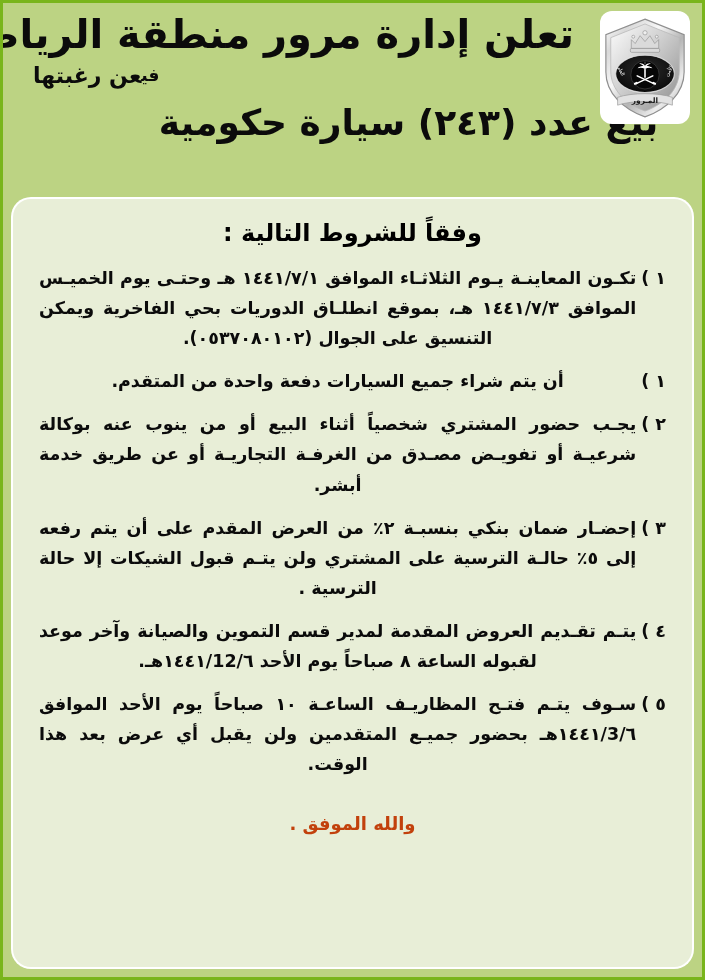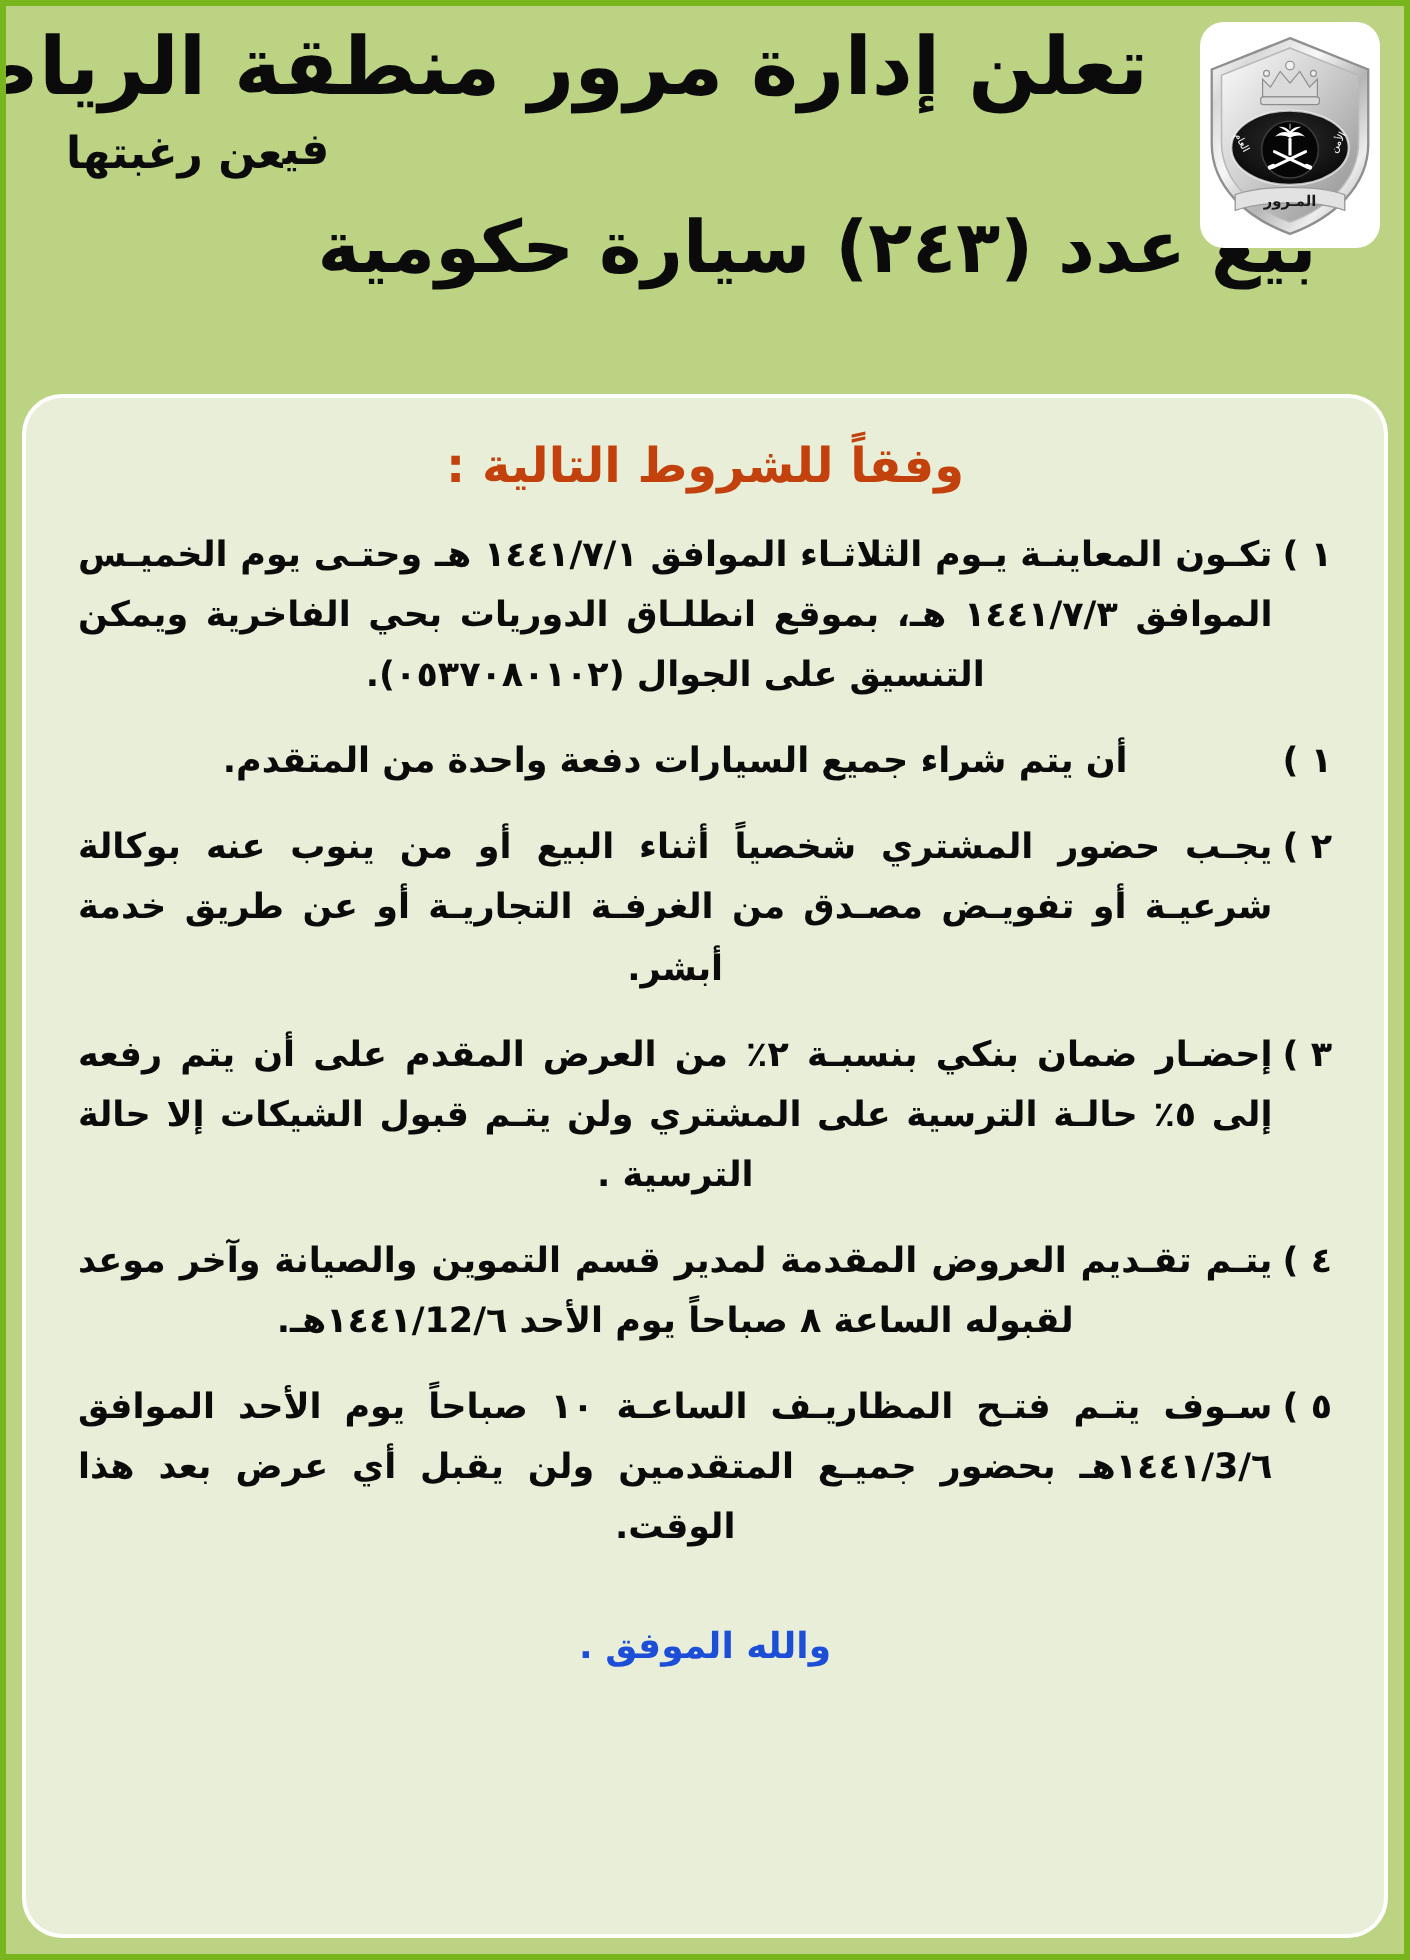--- a/index.html
+++ b/index.html
@@ -69,21 +69,21 @@
   .line-2 {
     font-size: 22px;
     font-weight: 700;
     color: #0b0b0b;
     line-height: 1.3;
     text-align: left;
     margin-top: 4px;
     padding-left: 14px;
   }
   .line-2 .fi {
-    font-size: 22px;
+    font-size: 17px;
     vertical-align: 2px;
     padding-right: 4px;
   }
 
   .line-3 {
     font-size: 36px;
     font-weight: 700;
     color: #0b0b0b;
     line-height: 1.2;
     text-align: center;
@@ -110,21 +110,21 @@
     box-sizing: border-box;
     box-shadow: 0 0 0 2px #ffffff;
     padding: 14px 26px 10px 26px;
     overflow: hidden;
   }
 
   .conditions-heading {
     text-align: center;
     font-size: 24px;
     font-weight: 700;
-    color: #c2410c;
+    color: #000000;
     margin: 6px 0 16px 0;
   }
 
   .cond-list {
     margin: 0;
     padding: 0;
     list-style: none;
   }
   .cond-item {
     display: flex;
@@ -146,21 +146,21 @@
   .cond-text {
     flex: 1 1 auto;
     text-align: justify;
     text-align-last: center;
   }
 
   .closing {
     text-align: center;
     font-size: 18px;
     font-weight: 700;
-    color: #1d4ed8;
+    color: #c2410c;
     margin-top: 34px;
   }
 </style>
 </head>
 <body>
 
 <div class="page">
 
   <div class="header">
 

